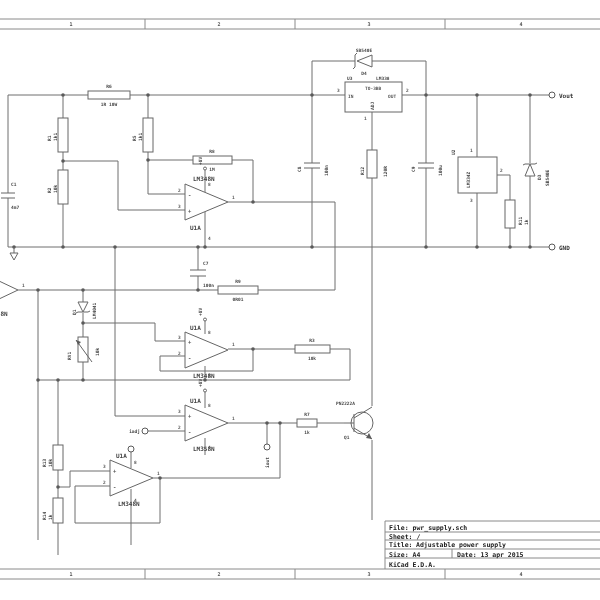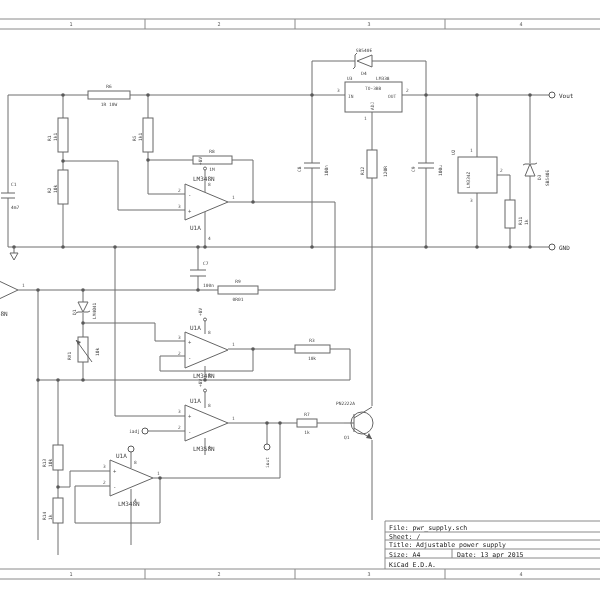--- a/index.html
+++ b/index.html
@@ -1,16 +1,16 @@
 <!DOCTYPE html>
 <html><head>
 <meta charset="utf-8">
 <style>
   html,body{margin:0;padding:0;background:#fff;}
-  .page{width:487px;height:600px;position:relative;background:#fff;font-family:"DejaVu Sans Mono",monospace;}
+  .page{width:487px;height:600px;position:relative;background:#fff;font-family:"DejaVu Sans Mono",monospace;font-weight:bold;}
   svg{display:block;}
   .w{stroke:#6e6e6e;stroke-width:1;fill:none;}
   .fr{stroke:#8a8a8a;stroke-width:1;fill:none;}
   .cmp{stroke:#666;stroke-width:1;fill:none;}
   .dot{fill:#5a5a5a;stroke:none;}
   .pad{stroke:#5a5a5a;fill:#fff;stroke-width:1;}
   text{fill:#444;font-family:"DejaVu Sans Mono",monospace;}
   .lbl{font-size:6px;}
   .pin{font-size:4.5px;fill:#555;}
   .sgn{font-size:5.5px;fill:#555;}

